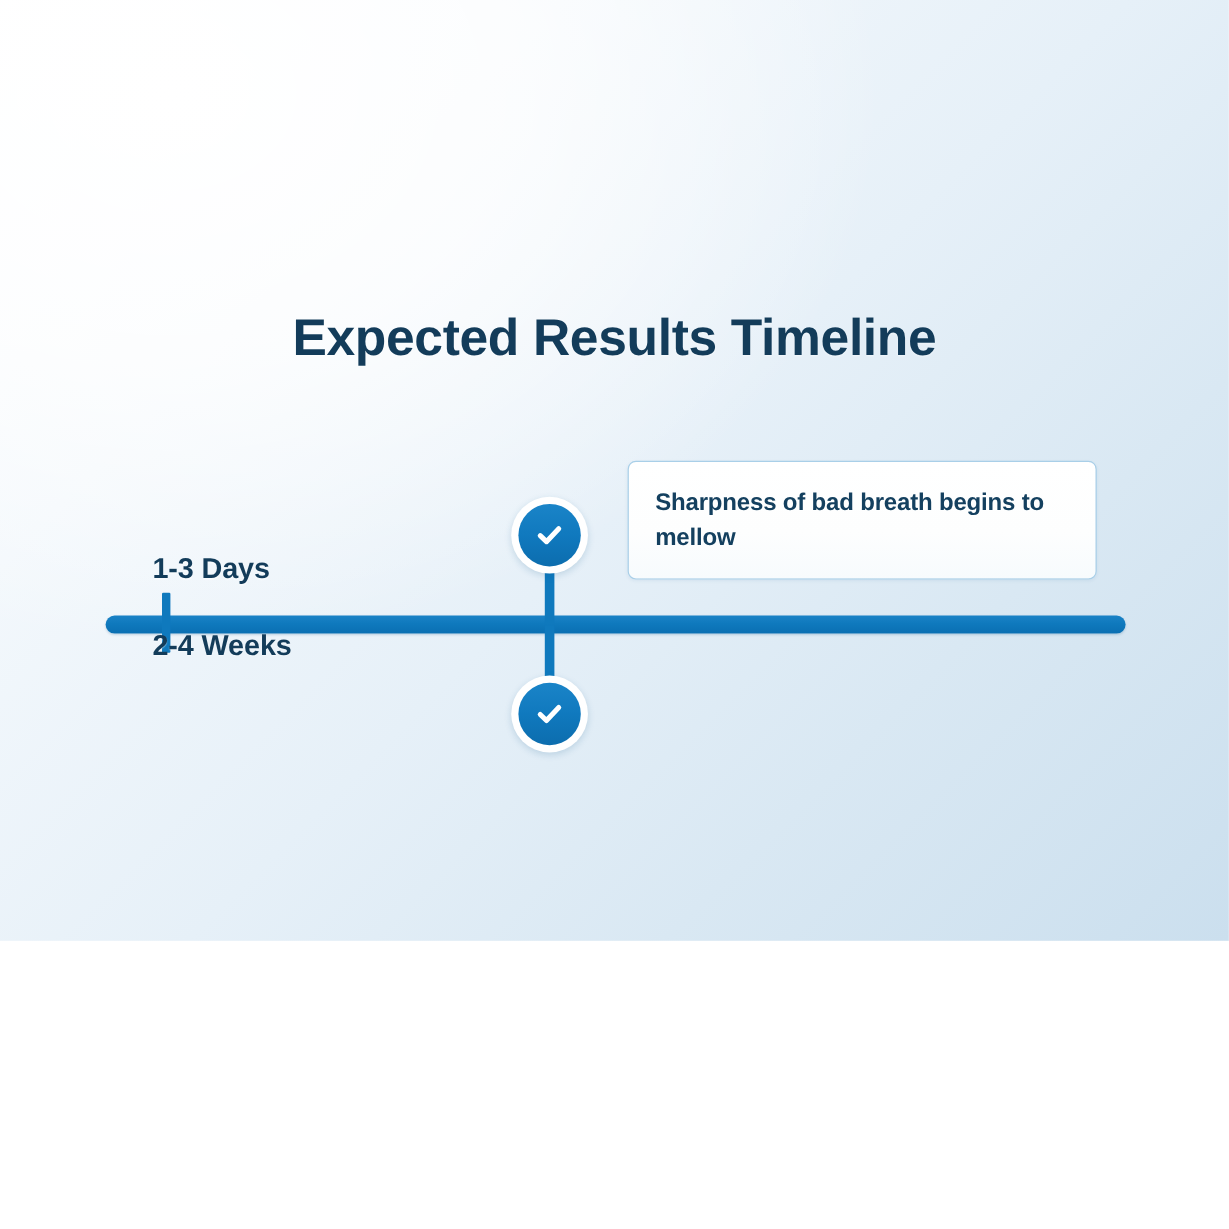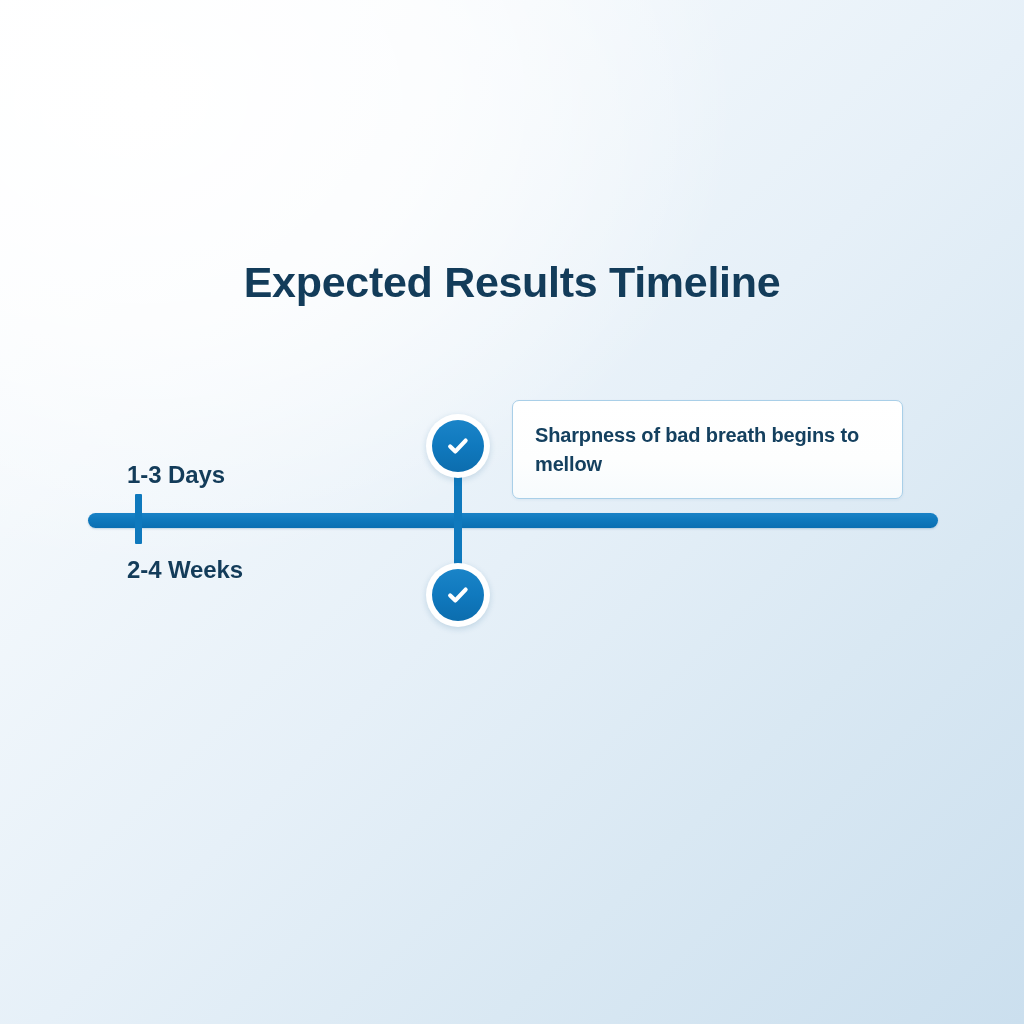--- a/index.html
+++ b/index.html
@@ -11,21 +11,21 @@
     width: 1024px;
     height: 1024px;
     overflow: hidden;
     font-family: "Liberation Sans", sans-serif;
     background: #ffffff;
   }
 
   #infographic {
     position: relative;
     width: 1024px;
-    height: 1024px;
+    height: 784px;
     background:
       radial-gradient(ellipse 900px 700px at 14% 10%, #ffffff 0%, rgba(255,255,255,0.72) 32%, rgba(255,255,255,0) 66%),
       linear-gradient(135deg, #fdfeff 0%, #f3f8fc 26%, #e6f0f8 52%, #d9e8f3 74%, #cbdfee 100%);
     overflow: hidden;
   }
 
   
   .title {
     position: absolute;
     left: 0;
@@ -68,21 +68,21 @@
     position: absolute;
     font-size: 24px;
     font-weight: bold;
     color: #133c5a;
     letter-spacing: -0.1px;
     text-shadow: 0 1px 1px rgba(255,255,255,0.5);
     white-space: nowrap;
     text-align: right;
   }
   .period-label.top { left: 127px; top: 461px; }
-  .period-label.bottom { left: 127px; top: 556px; }
+  .period-label.bottom { left: 127px; top: 525px; }
 
   
   .connector {
     position: absolute;
     left: 454px;
     width: 8px;
     background: #0f79bd;
   }
   .connector.up   { top: 474px; height: 46px; }
   .connector.down { top: 521px; height: 52px; }
@@ -117,21 +117,21 @@
   .card {
     position: absolute;
     left: 512px;
     box-sizing: border-box;
     border: 1.5px solid #a9cfe8;
     border-radius: 7px;
     background: linear-gradient(180deg, #ffffff 0%, #fdfefe 60%, #f7fbfd 100%);
     box-shadow: 0 1px 3px rgba(20,90,140,0.07);
     padding: 20px 24px 18px 22px;
   }
-  .card.first  { top: 400px;  width: 391px; height: 99px; }
+  .card.first  { top: 384px;  width: 391px; height: 99px; margin-left: 11px; }
   .card.second { top: 546px;  width: 391px; height: 118px; }
 
   .card-text {
     font-size: 20px;
     font-weight: bold;
     color: #14405f;
     line-height: 29px;
     letter-spacing: -0.15px;
   }
 </style>

